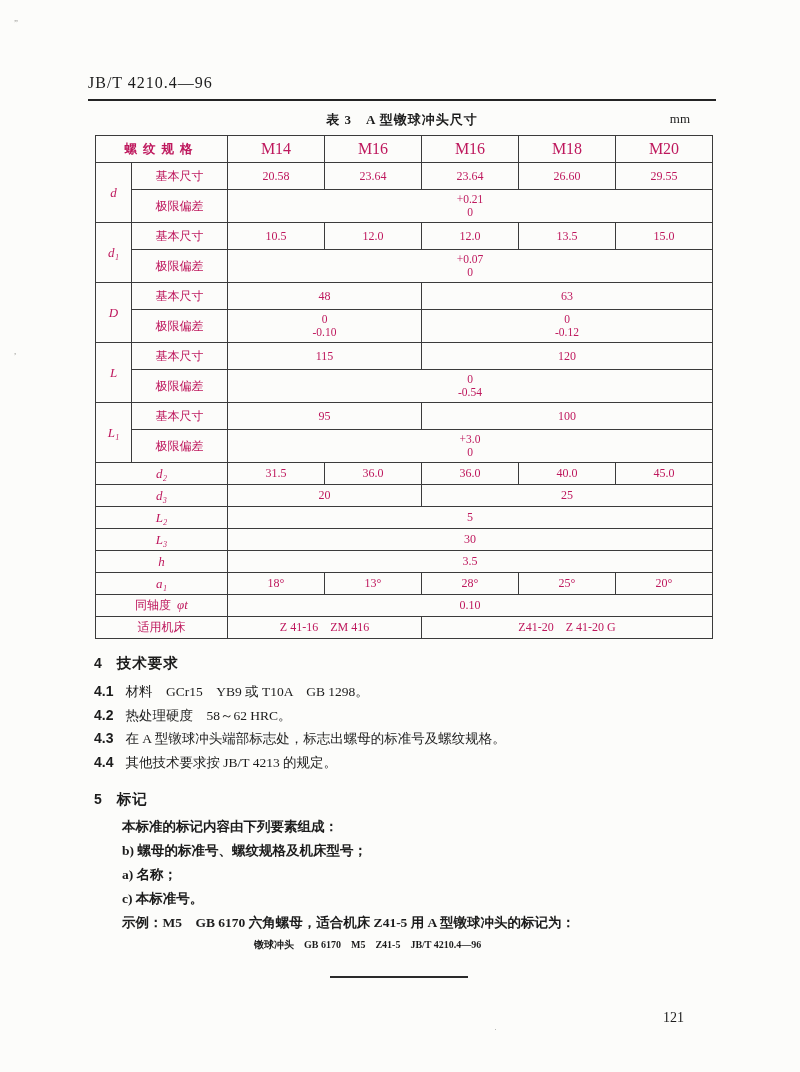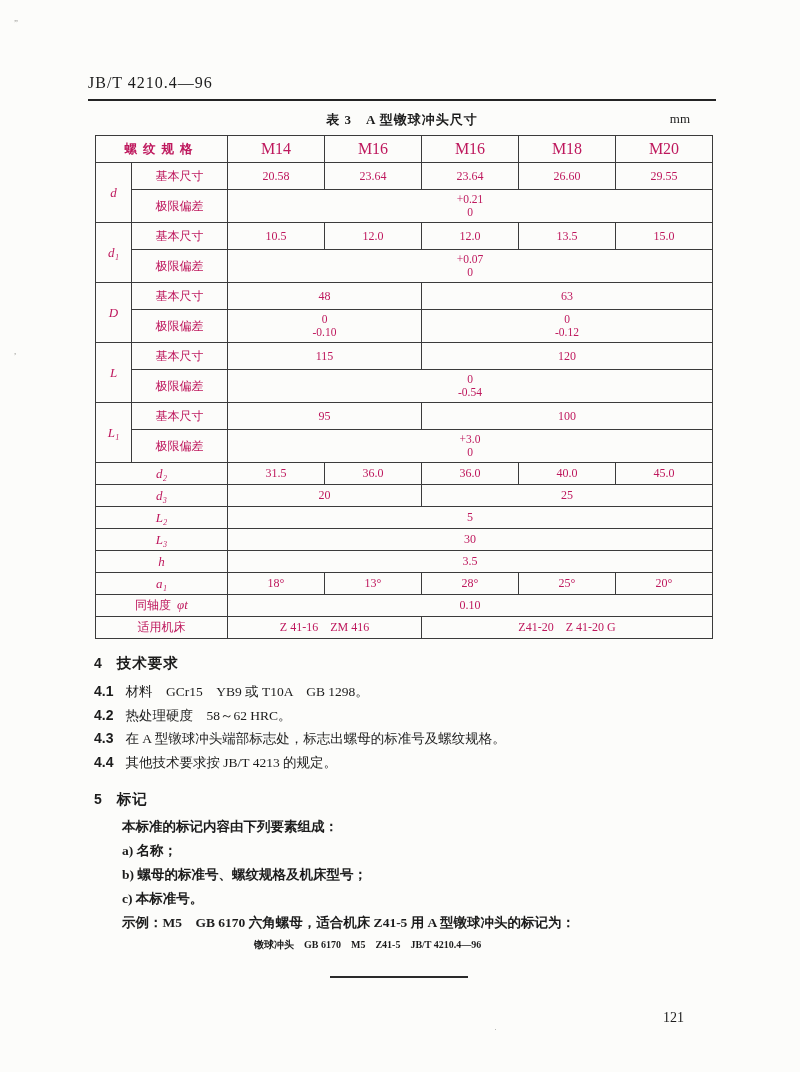--- a/index.html
+++ b/index.html
@@ -254,22 +254,22 @@
         </div>
       </div>
     </div>
 
     <div class="sec5">
       <div class="sec-heading">
         <span class="no">5</span><span>标记</span>
       </div>
       <div class="mark-lines">
         <div class="mark-line">本标准的标记内容由下列要素组成：</div>
+        <div class="mark-line">b) 螺母的标准号、螺纹规格及机床型号；</div>
         <div class="mark-line">a) 名称；</div>
-        <div class="mark-line">b) 螺母的标准号、螺纹规格及机床型号；</div>
         <div class="mark-line">c) 本标准号。</div>
         <div class="mark-line">示例：M5　GB 6170 六角螺母，适合机床 Z41-5 用 A 型镦球冲头的标记为：</div>
         <div class="example-final">镦球冲头　GB 6170　M5　Z41-5　JB/T 4210.4—96</div>
       </div>
     </div>
 
     <div class="end-rule"></div>
   </div>
 
   <div class="page-number">121</div>

